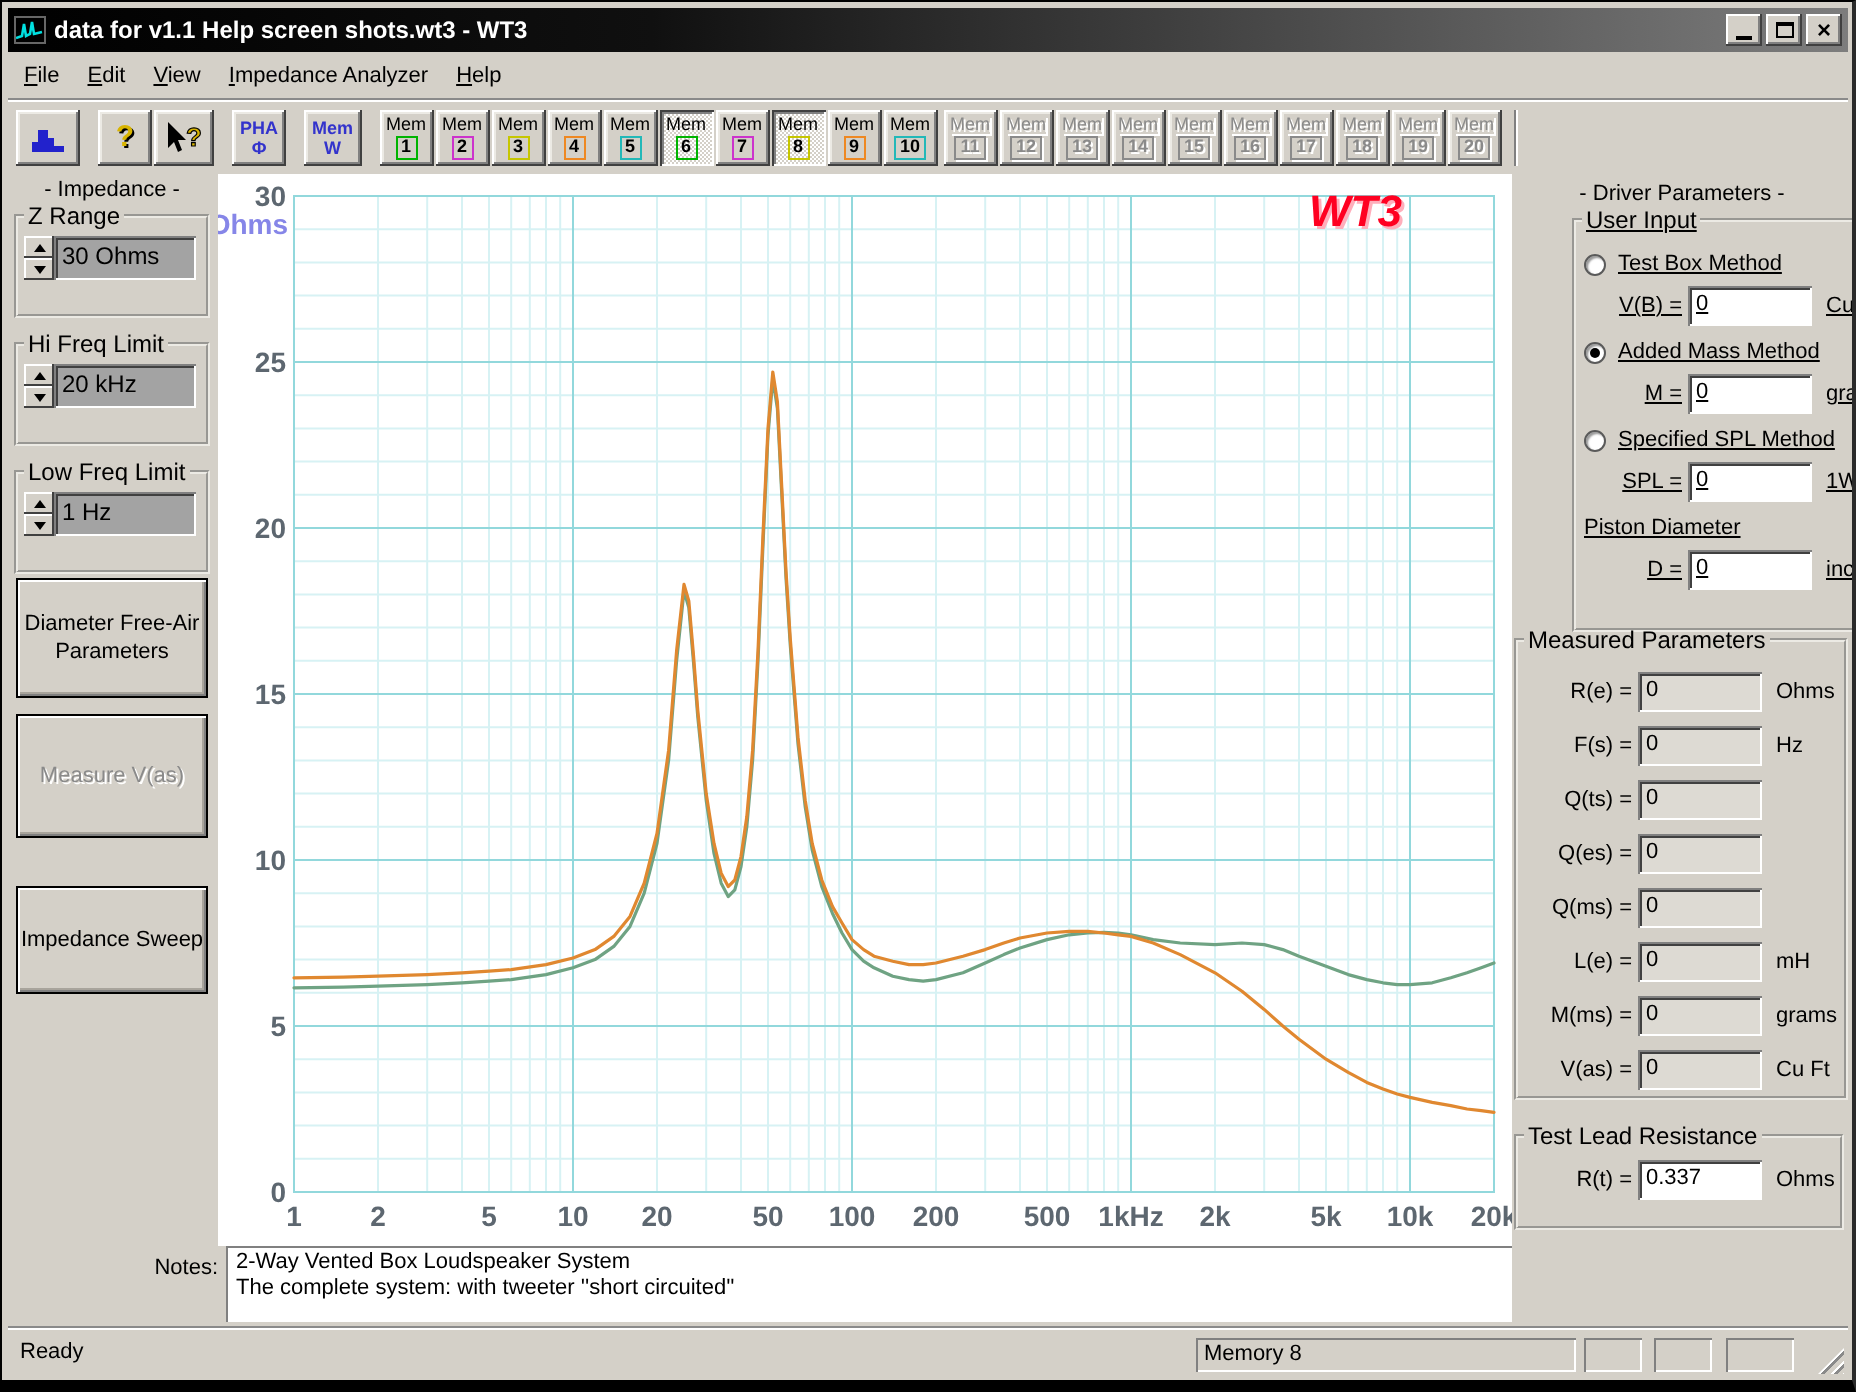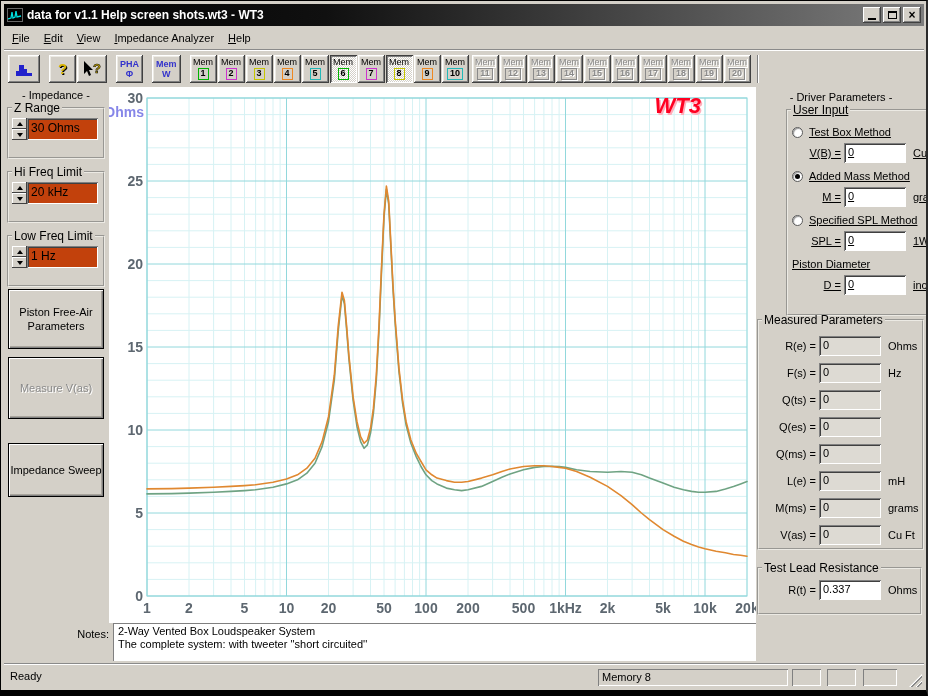--- a/index.html
+++ b/index.html
@@ -57,21 +57,21 @@
   .fs legend { font-size:12px; padding:0 2px; }
   .fs-z   { left:6px; top:100px; width:98px; height:58px; }
   .fs-hi  { left:6px; top:164px; width:98px; height:58px; }
   .fs-lo  { left:6px; top:228px; width:98px; height:58px; }
   .spin-row { display:flex; align-items:stretch; margin-top:1px; }
   .spin { display:flex; flex-direction:column; width:15px; }
   .spin-btn { width:15px; height:11px; background:#d4d0c8; display:flex; align-items:center; justify-content:center;
               box-shadow:inset -1px -1px 0 #404040, inset 1px 1px 0 #fff; }
   .arr-up { width:0; height:0; border-left:3px solid transparent; border-right:3px solid transparent; border-bottom:4px solid #000; }
   .arr-dn { width:0; height:0; border-left:3px solid transparent; border-right:3px solid transparent; border-top:4px solid #000; }
-  .field { background:#c2410c; padding:3px 4px; box-shadow:inset 1px 1px 0 #808080, inset -1px -1px 0 #fff, inset 2px 2px 0 #404040; }
+  .field { background:#a3a3a3; padding:3px 4px; box-shadow:inset 1px 1px 0 #808080, inset -1px -1px 0 #fff, inset 2px 2px 0 #404040; }
   .spin-field { width:71px; height:22px; font-size:12px; }
   .big-btn { position:absolute; left:7px; width:96px; background:#d4d0c8; border:1px solid #000; text-align:center;
              display:flex; align-items:center; justify-content:center; line-height:14px;
              box-shadow:inset 1px 1px 0 #fff, inset -1px -1px 0 #808080, inset -2px -2px 0 #a8a49c; }
   .btn-mfa { top:288px; height:60px; }
   .btn-vas { top:356px; height:62px; color:#8a8a8a; text-shadow:1px 1px 0 #fff; }
   .btn-swp { top:442px; height:54px; }
 
   
   .chart { position:absolute; left:108px; top:86px; width:647px; height:536px; background:#fff; }
@@ -298,21 +298,21 @@
             <i class="arr-up"></i>
           </button>
         <button class="spin-btn">
             <i class="arr-dn"></i>
           </button>
       </span>
       <div class="field spin-field">1 Hz</div>
     </div>
   </fieldset>
 
-  <button class="big-btn btn-mfa">Piston Free-Air Parameters</button>
+  <button class="big-btn btn-mfa">Diameter Free-Air Parameters</button>
   <button class="big-btn btn-vas">Measure V(as)</button>
   <button class="big-btn btn-swp">Impedance Sweep</button>
 
   <div class="chart">
     <svg id="chart-svg" width="647" height="536">
         <g stroke="#d7f2f4" stroke-width="1">
           <line x1="80.0" y1="11" x2="80.0" y2="509"></line>
           <line x1="104.6" y1="11" x2="104.6" y2="509"></line>
           <line x1="122.0" y1="11" x2="122.0" y2="509"></line>
           <line x1="135.5" y1="11" x2="135.5" y2="509"></line>

